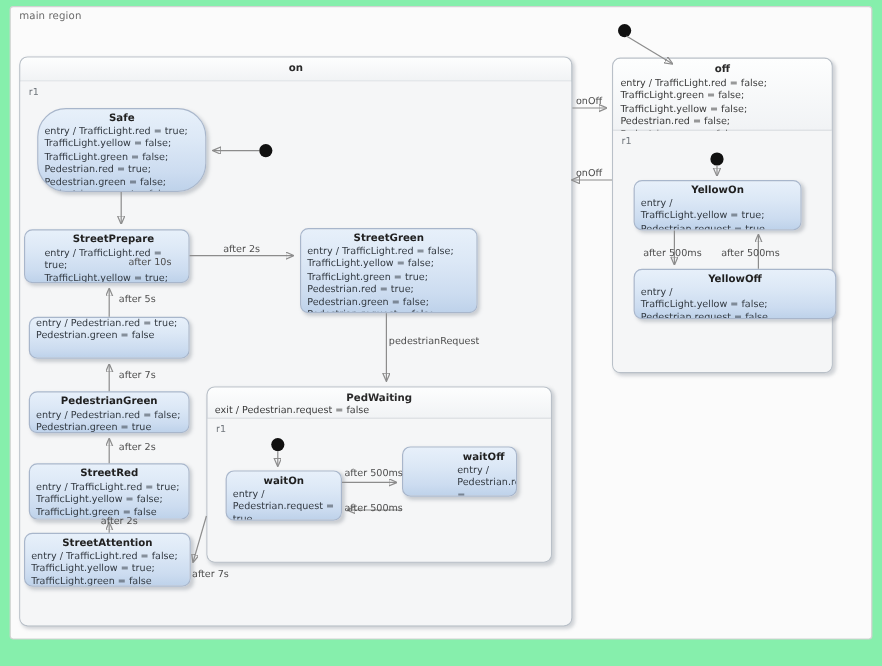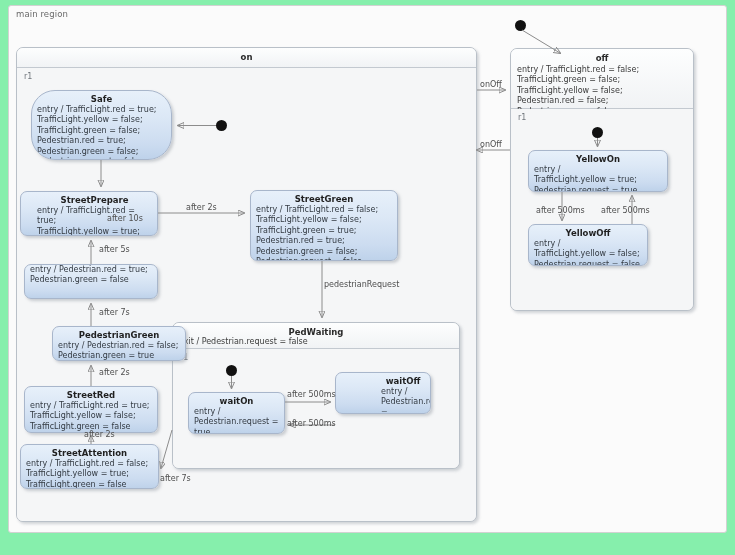--- a/index.html
+++ b/index.html
@@ -202,21 +202,21 @@
     <div class="state-body">entry / TrafficLight.red = true;
 TrafficLight.yellow = true;
 TrafficLight.green = false</div>
   </div>
 
   <div class="state" style="left:24px; top:264px; width:134px; height:35px;">
     <div class="state-body">entry / Pedestrian.red = true;
 Pedestrian.green = false</div>
   </div>
 
-  <div class="state" style="left:24px; top:326px; width:134px; height:35px;margin-left:28px;">
+  <div class="state" style="left:24px; top:326px; width:134px; height:35px;">
     <div class="state-name">PedestrianGreen</div>
     <div class="state-body">entry / Pedestrian.red = false;
 Pedestrian.green = true</div>
   </div>
 
   <div class="state" style="left:24px; top:386px; width:134px; height:47px;">
     <div class="state-name">StreetRed</div>
     <div class="state-body">entry / TrafficLight.red = true;
 TrafficLight.yellow = false;
 TrafficLight.green = false</div>
@@ -253,21 +253,21 @@
 false</div>
   </div>
 
   <div class="state" style="left:528px; top:150px; width:140px; height:42px;">
     <div class="state-name">YellowOn</div>
     <div class="state-body">entry /
 TrafficLight.yellow = true;
 Pedestrian.request = true</div>
   </div>
 
-  <div class="state" style="left:528px; top:224px; width:120px; height:42px;">
+  <div class="state" style="left:528px; top:224px; width:169px; height:42px;">
     <div class="state-name">YellowOff</div>
     <div class="state-body">entry /
 TrafficLight.yellow = false;
 Pedestrian.request = false</div>
   </div>
 
   <div class="initdot" style="left:216px; top:120px;"></div>
   <div class="initdot" style="left:515px; top:20px;"></div>
   <div class="initdot" style="left:592px; top:127px;"></div>
   <div class="initdot" style="left:226px; top:365px;"></div>

